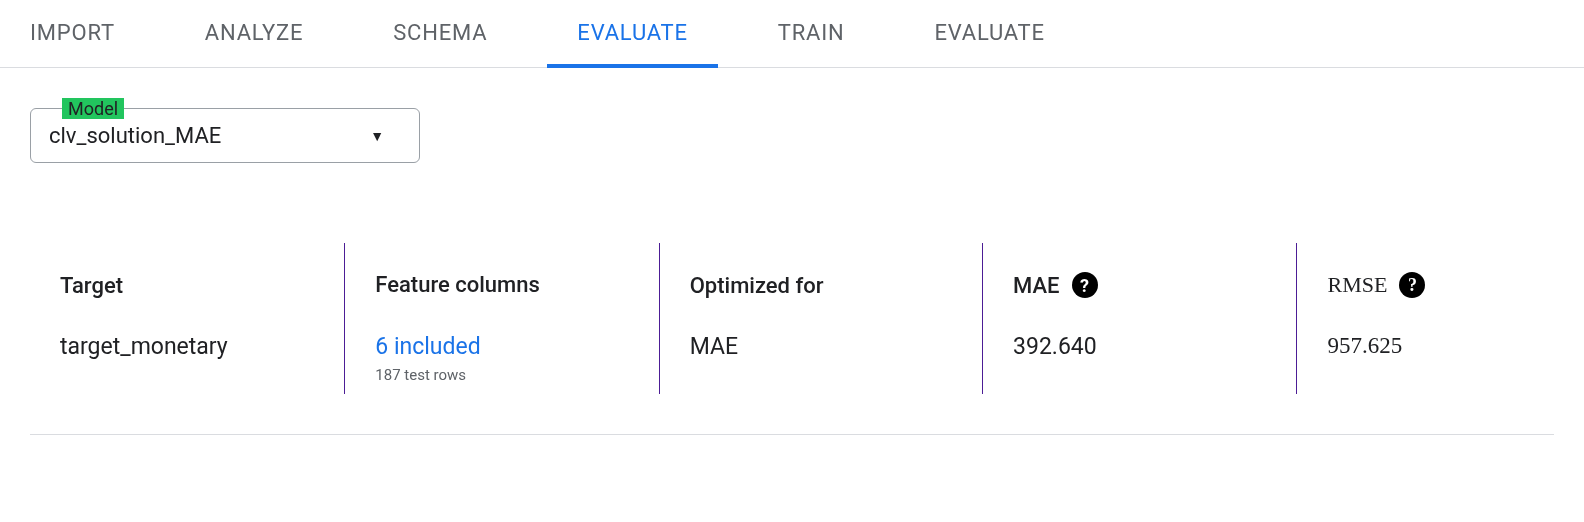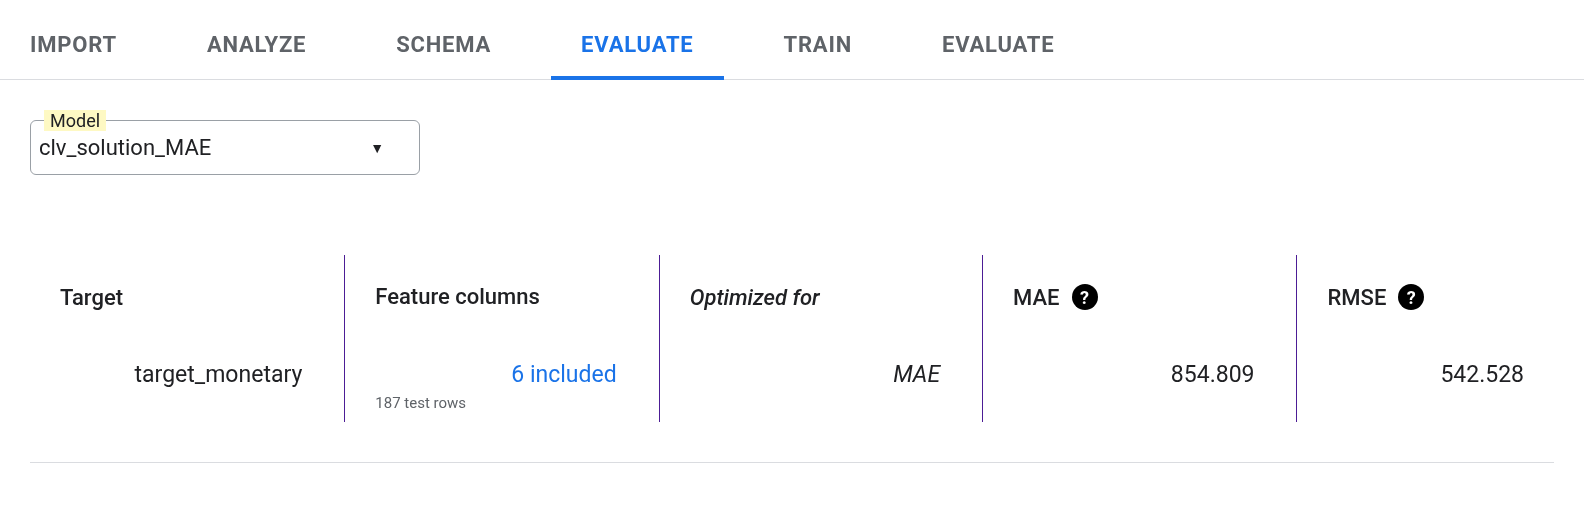--- a/index.html
+++ b/index.html
@@ -9,23 +9,23 @@
       color: #202124;
       width: 1584px;
     }
     .tabs {
       display: flex;
       border-bottom: 1px solid #dadce0;
       padding-left: 30px;
       gap: 90px;
     }
     .tab {
-      padding: 32px 0 22px 0;
+      padding: 20px 0 22px 0;
       font-size: 22px;
-      font-weight: 700;
+      font-weight: 400;
       color: #5f6368;
       letter-spacing: 0.8px;
       cursor: pointer;
       position: relative;
     }
     .tab.active {
       color: #1a73e8;
     }
     .tab.active::after {
       content: '';
@@ -39,30 +39,30 @@
     .content {
       padding: 40px 30px 0 30px;
     }
     .model-select-wrapper {
       position: relative;
       display: inline-block;
     }
     .model-label {
       position: absolute;
       top: -10px;
-      left: 14px;
-      background: #fef9c3;
+      left: 32px;
+      background: #22c55e;
       padding: 0 6px;
       font-size: 18px;
       color: #202124;
     }
     .model-select {
       border: 1px solid #9aa0a6;
       border-radius: 6px;
-      padding: 14px 50px 14px 8px;
+      padding: 14px 50px 14px 18px;
       font-size: 22px;
       color: #202124;
       width: 390px;
       display: flex;
       align-items: center;
       justify-content: space-between;
       cursor: pointer;
     }
     .dropdown-icon {
       position: absolute;
@@ -81,40 +81,39 @@
     .metric-col {
       border-left: 1px solid #4c1d95;
       padding: 10px 30px 10px 30px;
     }
     .metric-col:first-child {
       border-left: none;
       padding-left: 30px;
     }
     .col-target { width: 330px; }
     .col-feature { width: 330px; }
-    .col-opt { width: 340px; font-style: italic; }
+    .col-opt { width: 340px; }
     .col-mae { width: 330px; }
-    .col-rmse { width: 280px; }
+    .col-rmse { width: 280px; font-family: Liberation Serif, serif; }
     .metric-header {
       font-size: 22px;
       font-weight: 500;
       color: #202124;
       display: flex;
       align-items: center;
       gap: 12px;
       min-height: 64px;
     }
     .metric-header.two-line {
       line-height: 1.3;
     }
     .metric-value {
       font-size: 23px;
       color: #202124;
-      margin-top: 32px;
-      text-align: right;
+      margin-top: 16px;
     }
     .metric-link {
       color: #1a73e8;
       cursor: pointer;
     }
     .metric-sub {
       font-size: 15px;
       color: #5f6368;
       margin-top: 6px;
     }
@@ -165,23 +164,23 @@
     </div>
     <div class="metric-col col-opt">
       <div class="metric-header">Optimized for</div>
       <div class="metric-value">MAE</div>
     </div>
     <div class="metric-col col-mae">
       <div class="metric-header">
         <span>MAE</span>
         <span class="help-icon">?</span>
       </div>
-      <div class="metric-value">854.809</div>
+      <div class="metric-value">392.640</div>
     </div>
     <div class="metric-col col-rmse">
       <div class="metric-header">
         <span>RMSE</span>
         <span class="help-icon">?</span>
       </div>
-      <div class="metric-value">542.528</div>
+      <div class="metric-value">957.625</div>
     </div>
   </div>
 </div>
 
 </body></html>

